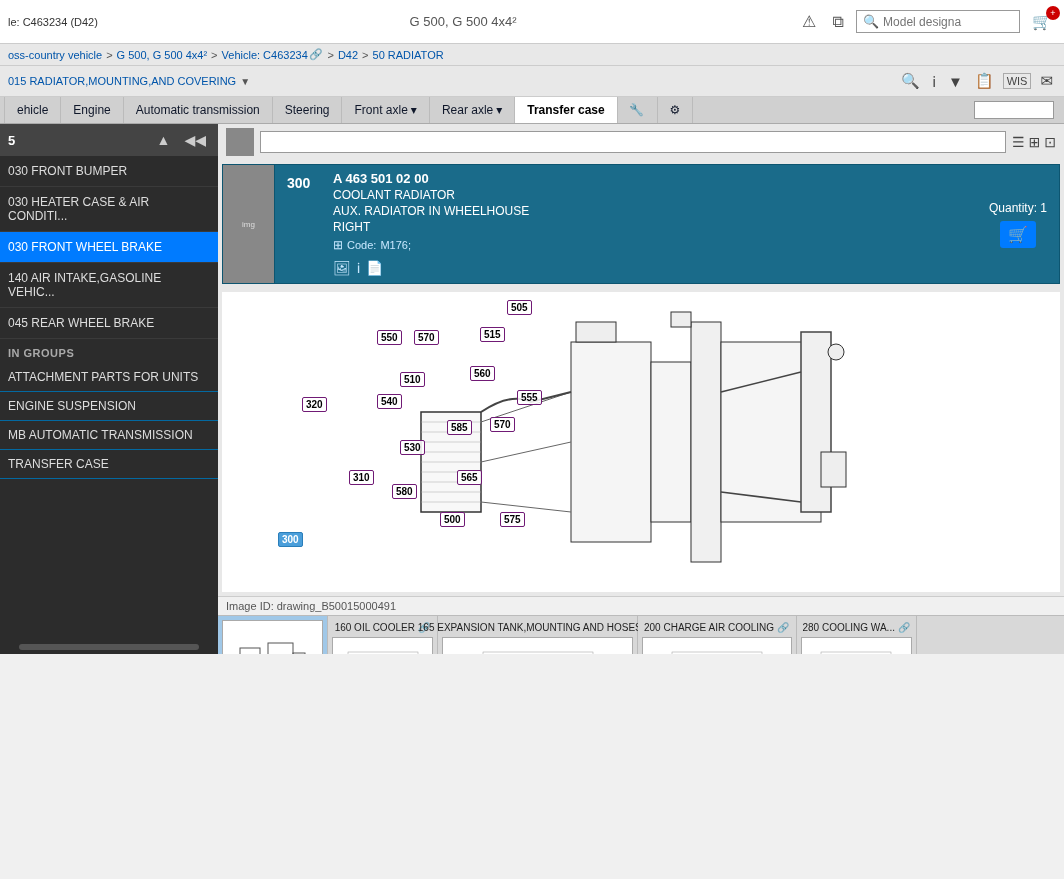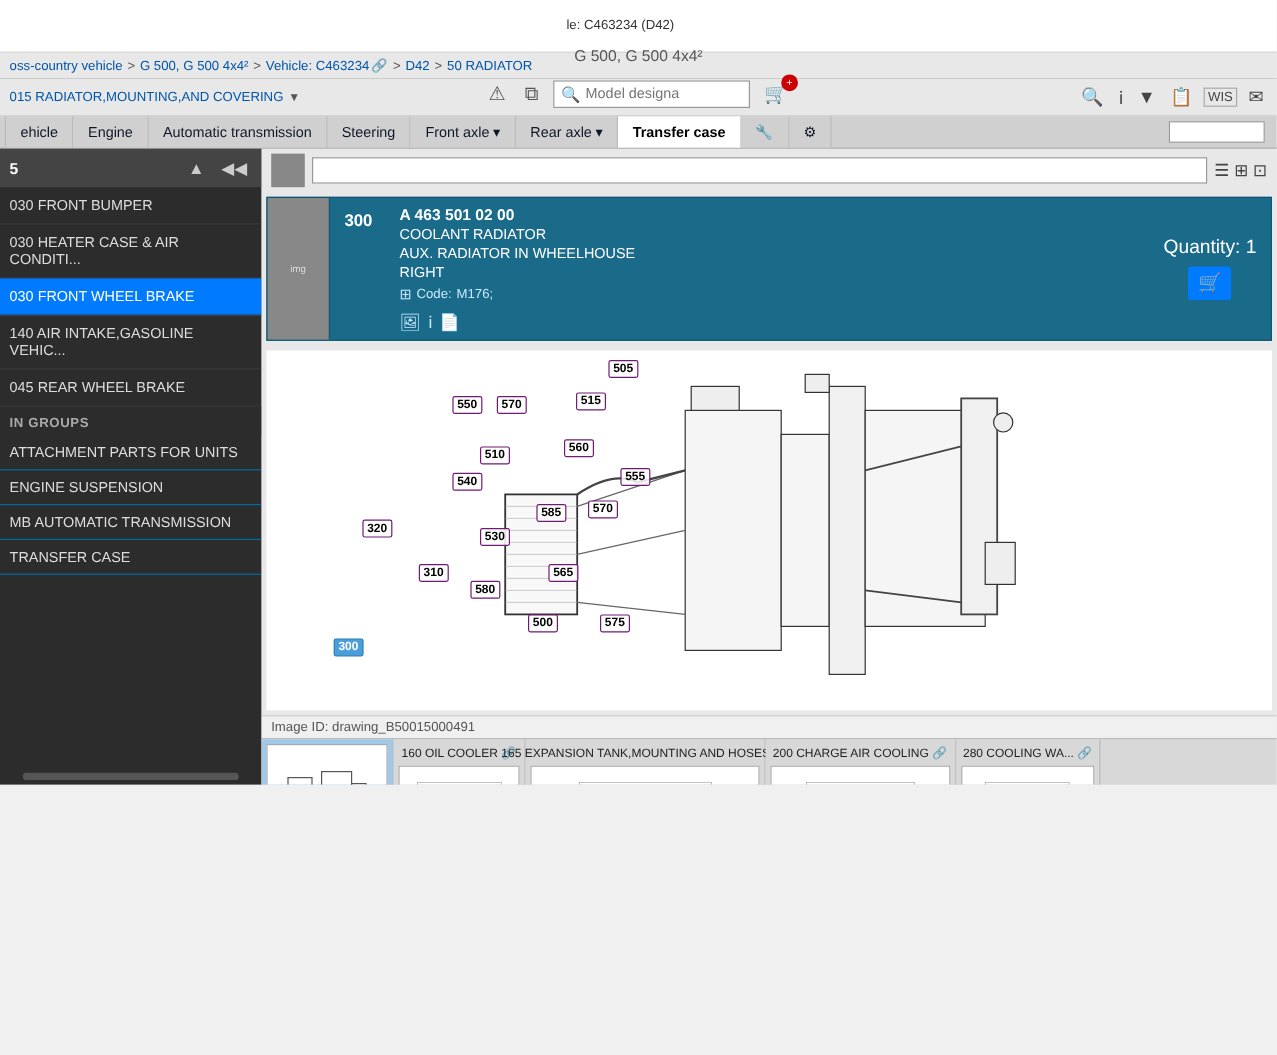--- a/index.html
+++ b/index.html
@@ -4,24 +4,23 @@
   <style>
     * { box-sizing: border-box; margin: 0; padding: 0; }
     body { font-family: Arial, sans-serif; font-size: 12px; background: #f0f0f0; overflow-x: hidden; }
 
     
     .header {
       background: #fff;
       border-bottom: 1px solid #ccc;
       display: flex;
       align-items: center;
-      padding: 15px 8px;
+      padding: 4px 8px;
       height: 44px;
       gap: 12px;
-      flex-direction: column;
     }
     .header-left { font-size: 11px; color: #333; min-width: 120px; }
     .header-center { flex: 1; text-align: center; font-size: 13px; color: #555; }
     .header-right { display: flex; align-items: center; gap: 8px; }
     .header-search-box {
       display: flex; align-items: center; border: 1px solid #999; background: #fff;
       padding: 3px 6px; gap: 4px;
     }
     .header-search-box input {
       border: none; outline: none; font-size: 12px; width: 130px;
@@ -190,21 +189,21 @@
     .part-code { font-size: 11px; margin-top: 4px; color: #c8e8ff; display: flex; align-items: center; gap: 4px; }
     .part-icons-row { display: flex; gap: 6px; margin-top: 6px; }
     .part-icon-btn {
       background: none; border: none; color: #c8e8ff; font-size: 14px; cursor: pointer; padding: 0;
     }
     .part-qty {
       padding: 6px 12px;
       display: flex; flex-direction: column; align-items: center; justify-content: center;
       gap: 6px;
     }
-    .qty-label { font-size: 16px; }
+    .qty-label { font-size: 12px; }
     .cart-btn {
       background: #007bff; border: none; border-radius: 3px; padding: 4px 8px; cursor: pointer;
       color: #fff; font-size: 16px; display: flex; align-items: center; justify-content: center;
     }
     .list-toolbar {
       display: flex; align-items: center; gap: 6px; padding: 4px 8px;
     }
     .list-toolbar-icons { display: flex; gap: 4px; }
     .list-tb-btn {
       background: none; border: none; cursor: pointer; font-size: 14px; color: #444;
@@ -460,21 +459,21 @@
           <path d="M 90 120 Q 120 100 140 110 L 180 100" stroke="#444" stroke-width="2"></path>
           <path d="M 330 100 L 410 80" stroke="#444" stroke-width="1.5"></path>
           <path d="M 330 200 L 410 210" stroke="#444" stroke-width="1.5"></path>
 
           <circle cx="445" cy="60" r="8" stroke="#333" stroke-width="1" fill="#eee"></circle>
           <rect x="430" y="160" width="25" height="35" stroke="#333" stroke-width="1" fill="#eee"></rect>
         </g>
       </svg>
 
       <div class="num-label blue-bg" style="left:56px;top:240px;position:absolute;">300</div>
-      <div class="num-label" style="left:80px;top:105px;position:absolute;margin-top:36px;">320</div>
+      <div class="num-label" style="left:80px;top:105px;position:absolute;">320</div>
       <div class="num-label" style="left:218px;top:220px;position:absolute;">500</div>
       <div class="num-label" style="left:285px;top:8px;position:absolute;">505</div>
       <div class="num-label" style="left:178px;top:80px;position:absolute;">510</div>
       <div class="num-label" style="left:258px;top:35px;position:absolute;">515</div>
       <div class="num-label" style="left:178px;top:148px;position:absolute;">530</div>
       <div class="num-label" style="left:155px;top:102px;position:absolute;">540</div>
       <div class="num-label" style="left:155px;top:38px;position:absolute;">550</div>
       <div class="num-label" style="left:248px;top:74px;position:absolute;">560</div>
       <div class="num-label" style="left:235px;top:178px;position:absolute;">565</div>
       <div class="num-label" style="left:192px;top:38px;position:absolute;">570</div>

